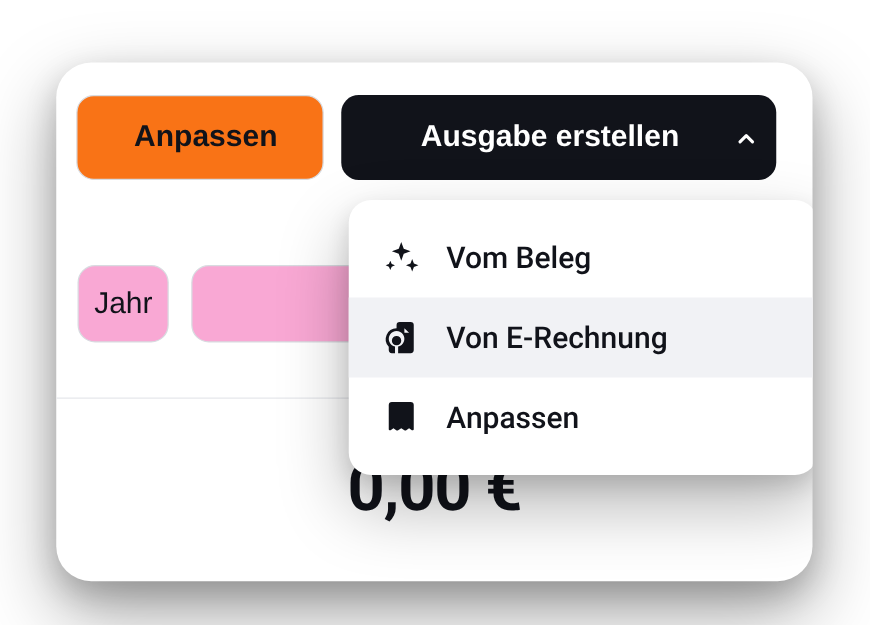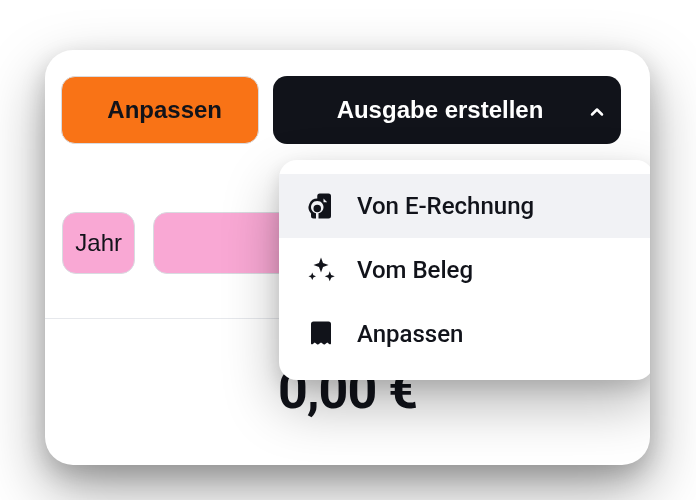--- a/index.html
+++ b/index.html
@@ -159,35 +159,35 @@
     <button class="chip partial-right">
       <span></span>
     </button>
   </div>
 
   <div class="divider"></div>
 
   <div class="amount">0,00 €</div>
 
   <div class="menu">
+    <div class="menu-item">
+      <span class="mi-icon">
+        <svg viewBox="0 0 24 24" width="30" height="30" fill="#11131a">
+            <path d="M12 2l1.6 4.4L18 8l-4.4 1.6L12 14l-1.6-4.4L6 8l4.4-1.6L12 2zM5 14l.9 2.1L8 17l-2.1.9L5 20l-.9-2.1L2 17l2.1-.9L5 14zM19 13l1.1 2.9L23 17l-2.9 1.1L19 21l-1.1-2.9L15 17l2.9-1.1L19 13z"></path>
+          </svg>
+      </span>
+      <span>Vom Beleg</span>
+    </div>
     <div class="menu-item hover">
       <span class="mi-icon">
         <svg viewBox="0 0 24 24" width="30" height="30" fill="#11131a">
             <path d="M13 2h5a2 2 0 0 1 2 2v16a2 2 0 0 1-2 2H10v-4.2a5 5 0 1 0-2 0V22H6a2 2 0 0 1-2-2v-2.1A7 7 0 0 1 9 6.07V4a2 2 0 0 1 2-2h2zm-4 9a3 3 0 1 1 0 6 3 3 0 0 1 0-6zm5-5v3h3l-3-3z"></path>
           </svg>
       </span>
       <span>Von E-Rechnung</span>
-    </div>
-    <div class="menu-item">
-      <span class="mi-icon">
-        <svg viewBox="0 0 24 24" width="30" height="30" fill="#11131a">
-            <path d="M12 2l1.6 4.4L18 8l-4.4 1.6L12 14l-1.6-4.4L6 8l4.4-1.6L12 2zM5 14l.9 2.1L8 17l-2.1.9L5 20l-.9-2.1L2 17l2.1-.9L5 14zM19 13l1.1 2.9L23 17l-2.9 1.1L19 21l-1.1-2.9L15 17l2.9-1.1L19 13z"></path>
-          </svg>
-      </span>
-      <span>Vom Beleg</span>
     </div>
     <div class="menu-item">
       <span class="mi-icon">
         <svg viewBox="0 0 24 24" width="30" height="30" fill="#11131a">
             <path d="M6 2h12a2 2 0 0 1 2 2v15.5c0 .6-.7.95-1.2.6l-1.8-1.3-1.8 1.3a1 1 0 0 1-1.2 0L12 18.8l-2 1.3a1 1 0 0 1-1.2 0l-1.8-1.3-1.8 1.3c-.5.35-1.2 0-1.2-.6V4a2 2 0 0 1 2-2zm2 5h8a1 1 0 1 1 0 2H8a1 1 0 1 1 0-2zm0 4h8a1 1 0 1 1 0 2H8a1 1 0 1 1 0-2z"></path>
           </svg>
       </span>
       <span>Anpassen</span>
     </div>
   </div>

